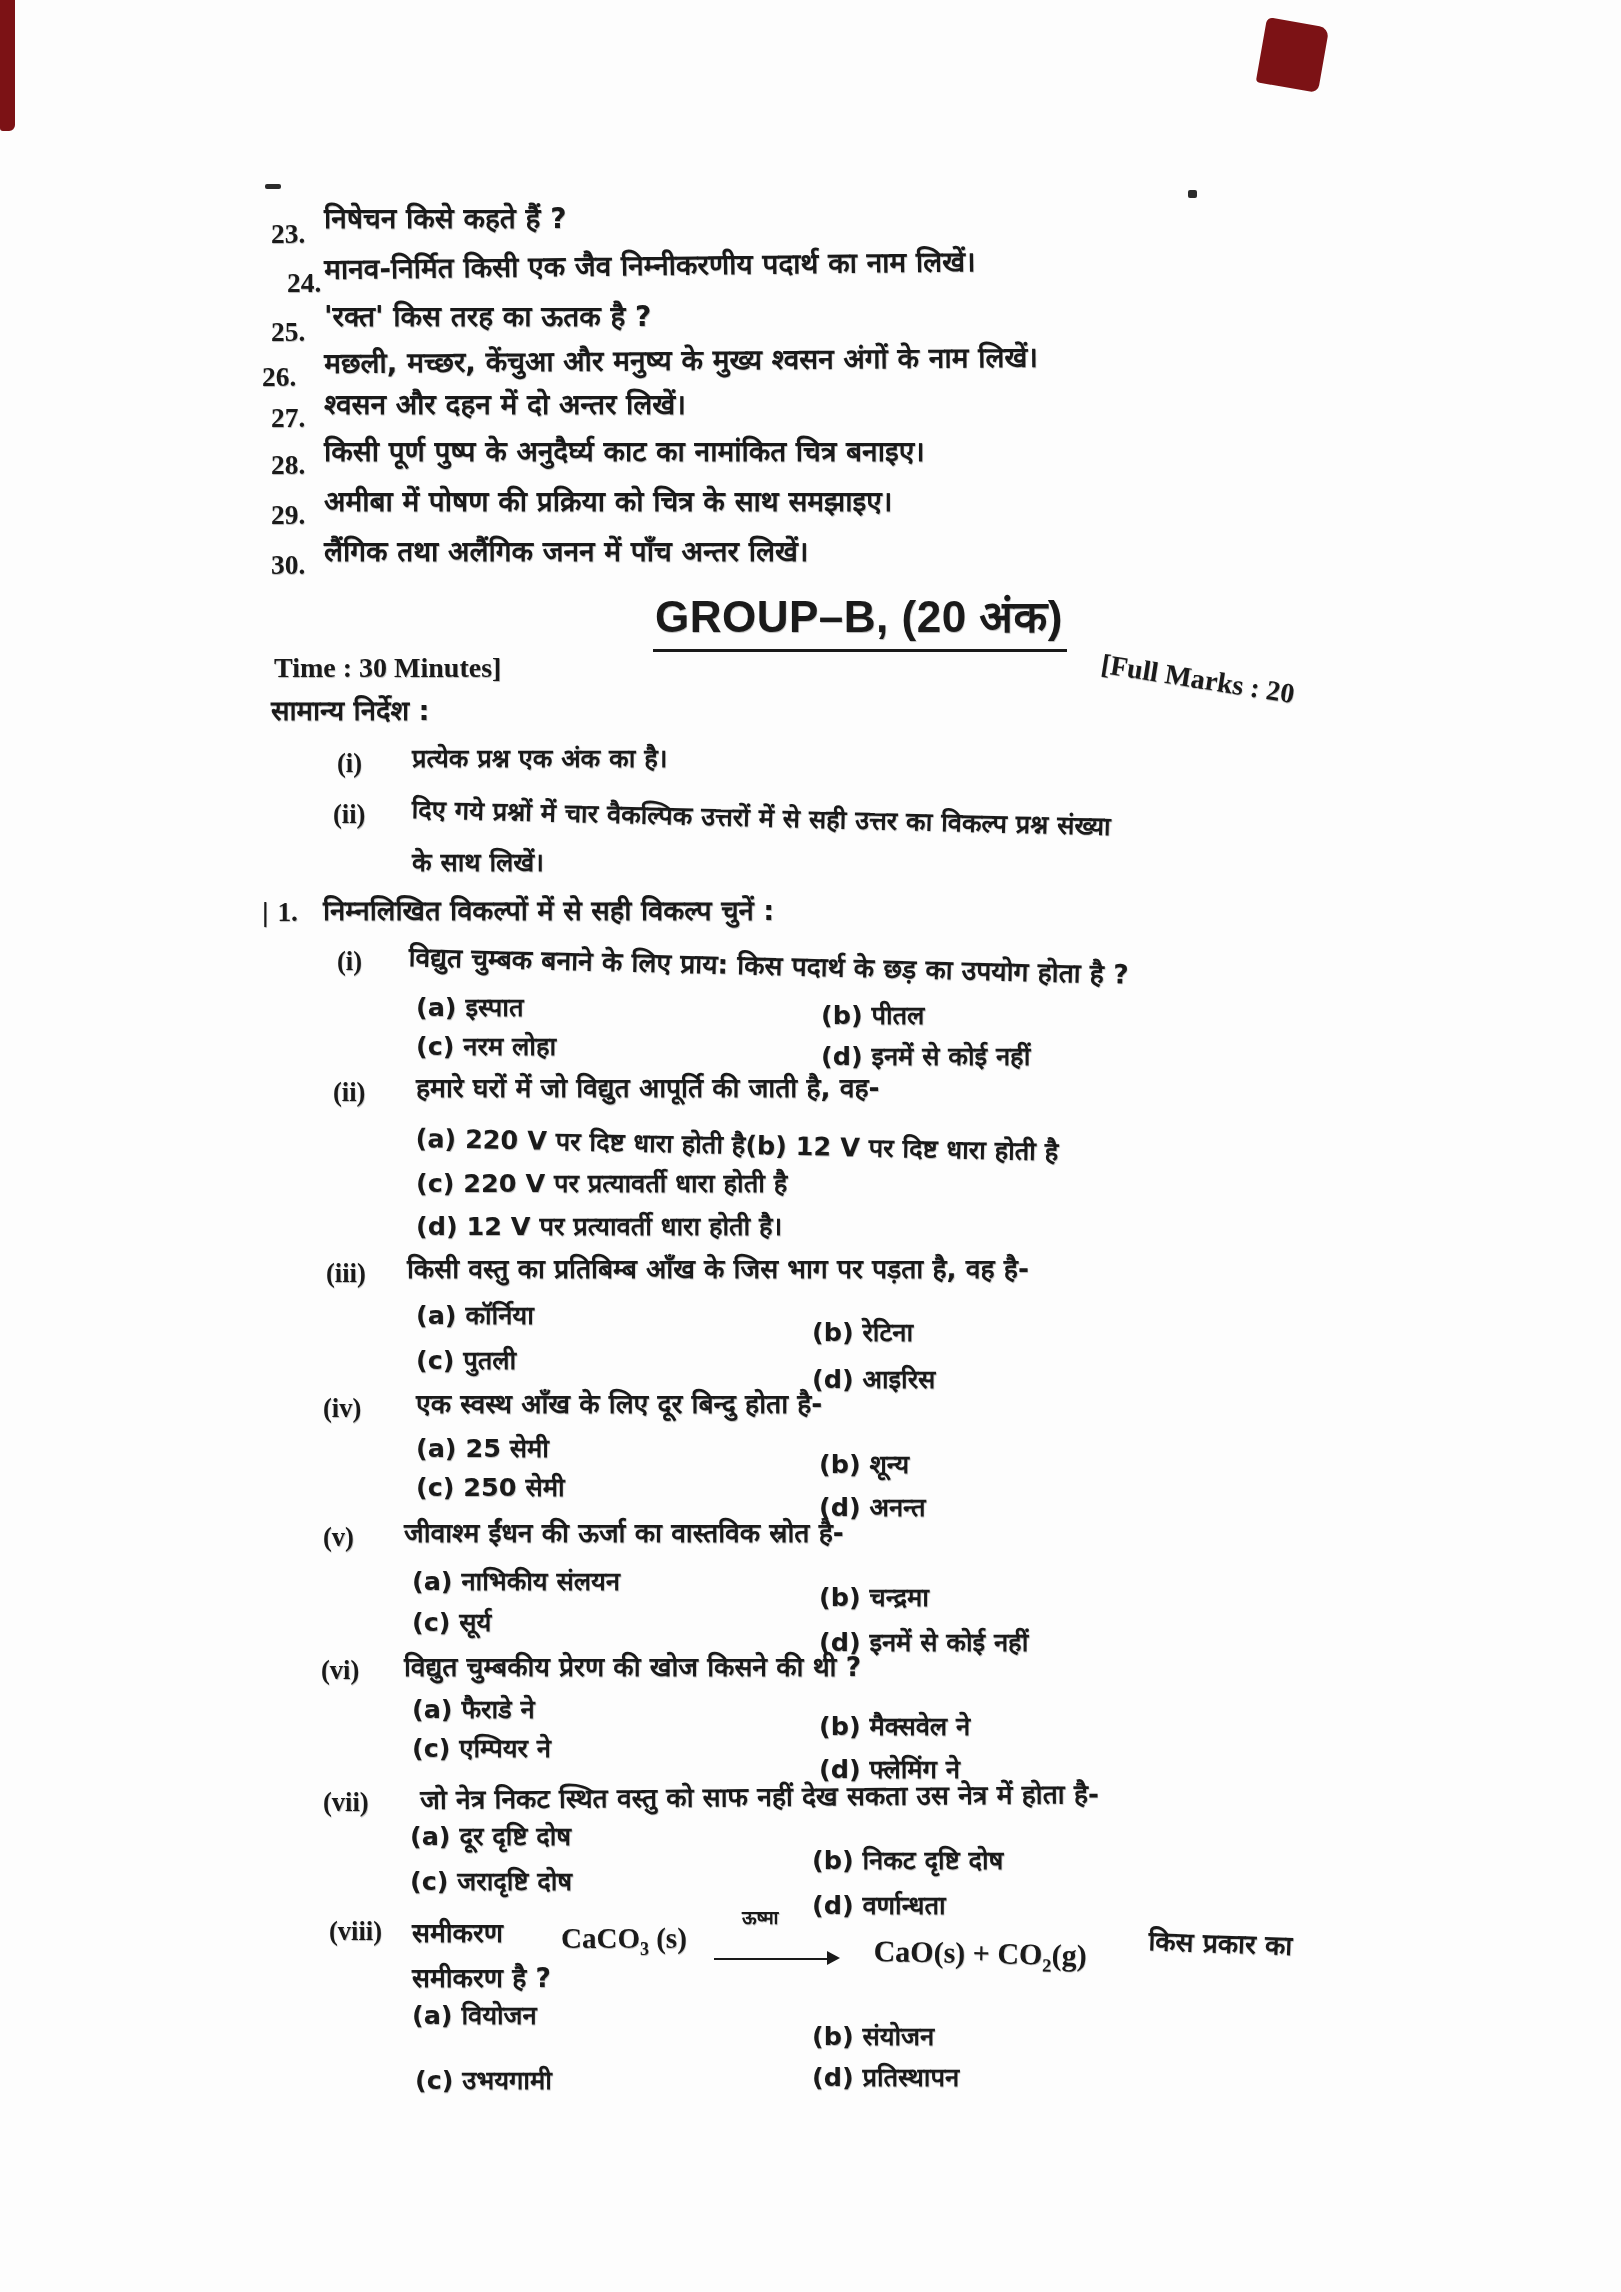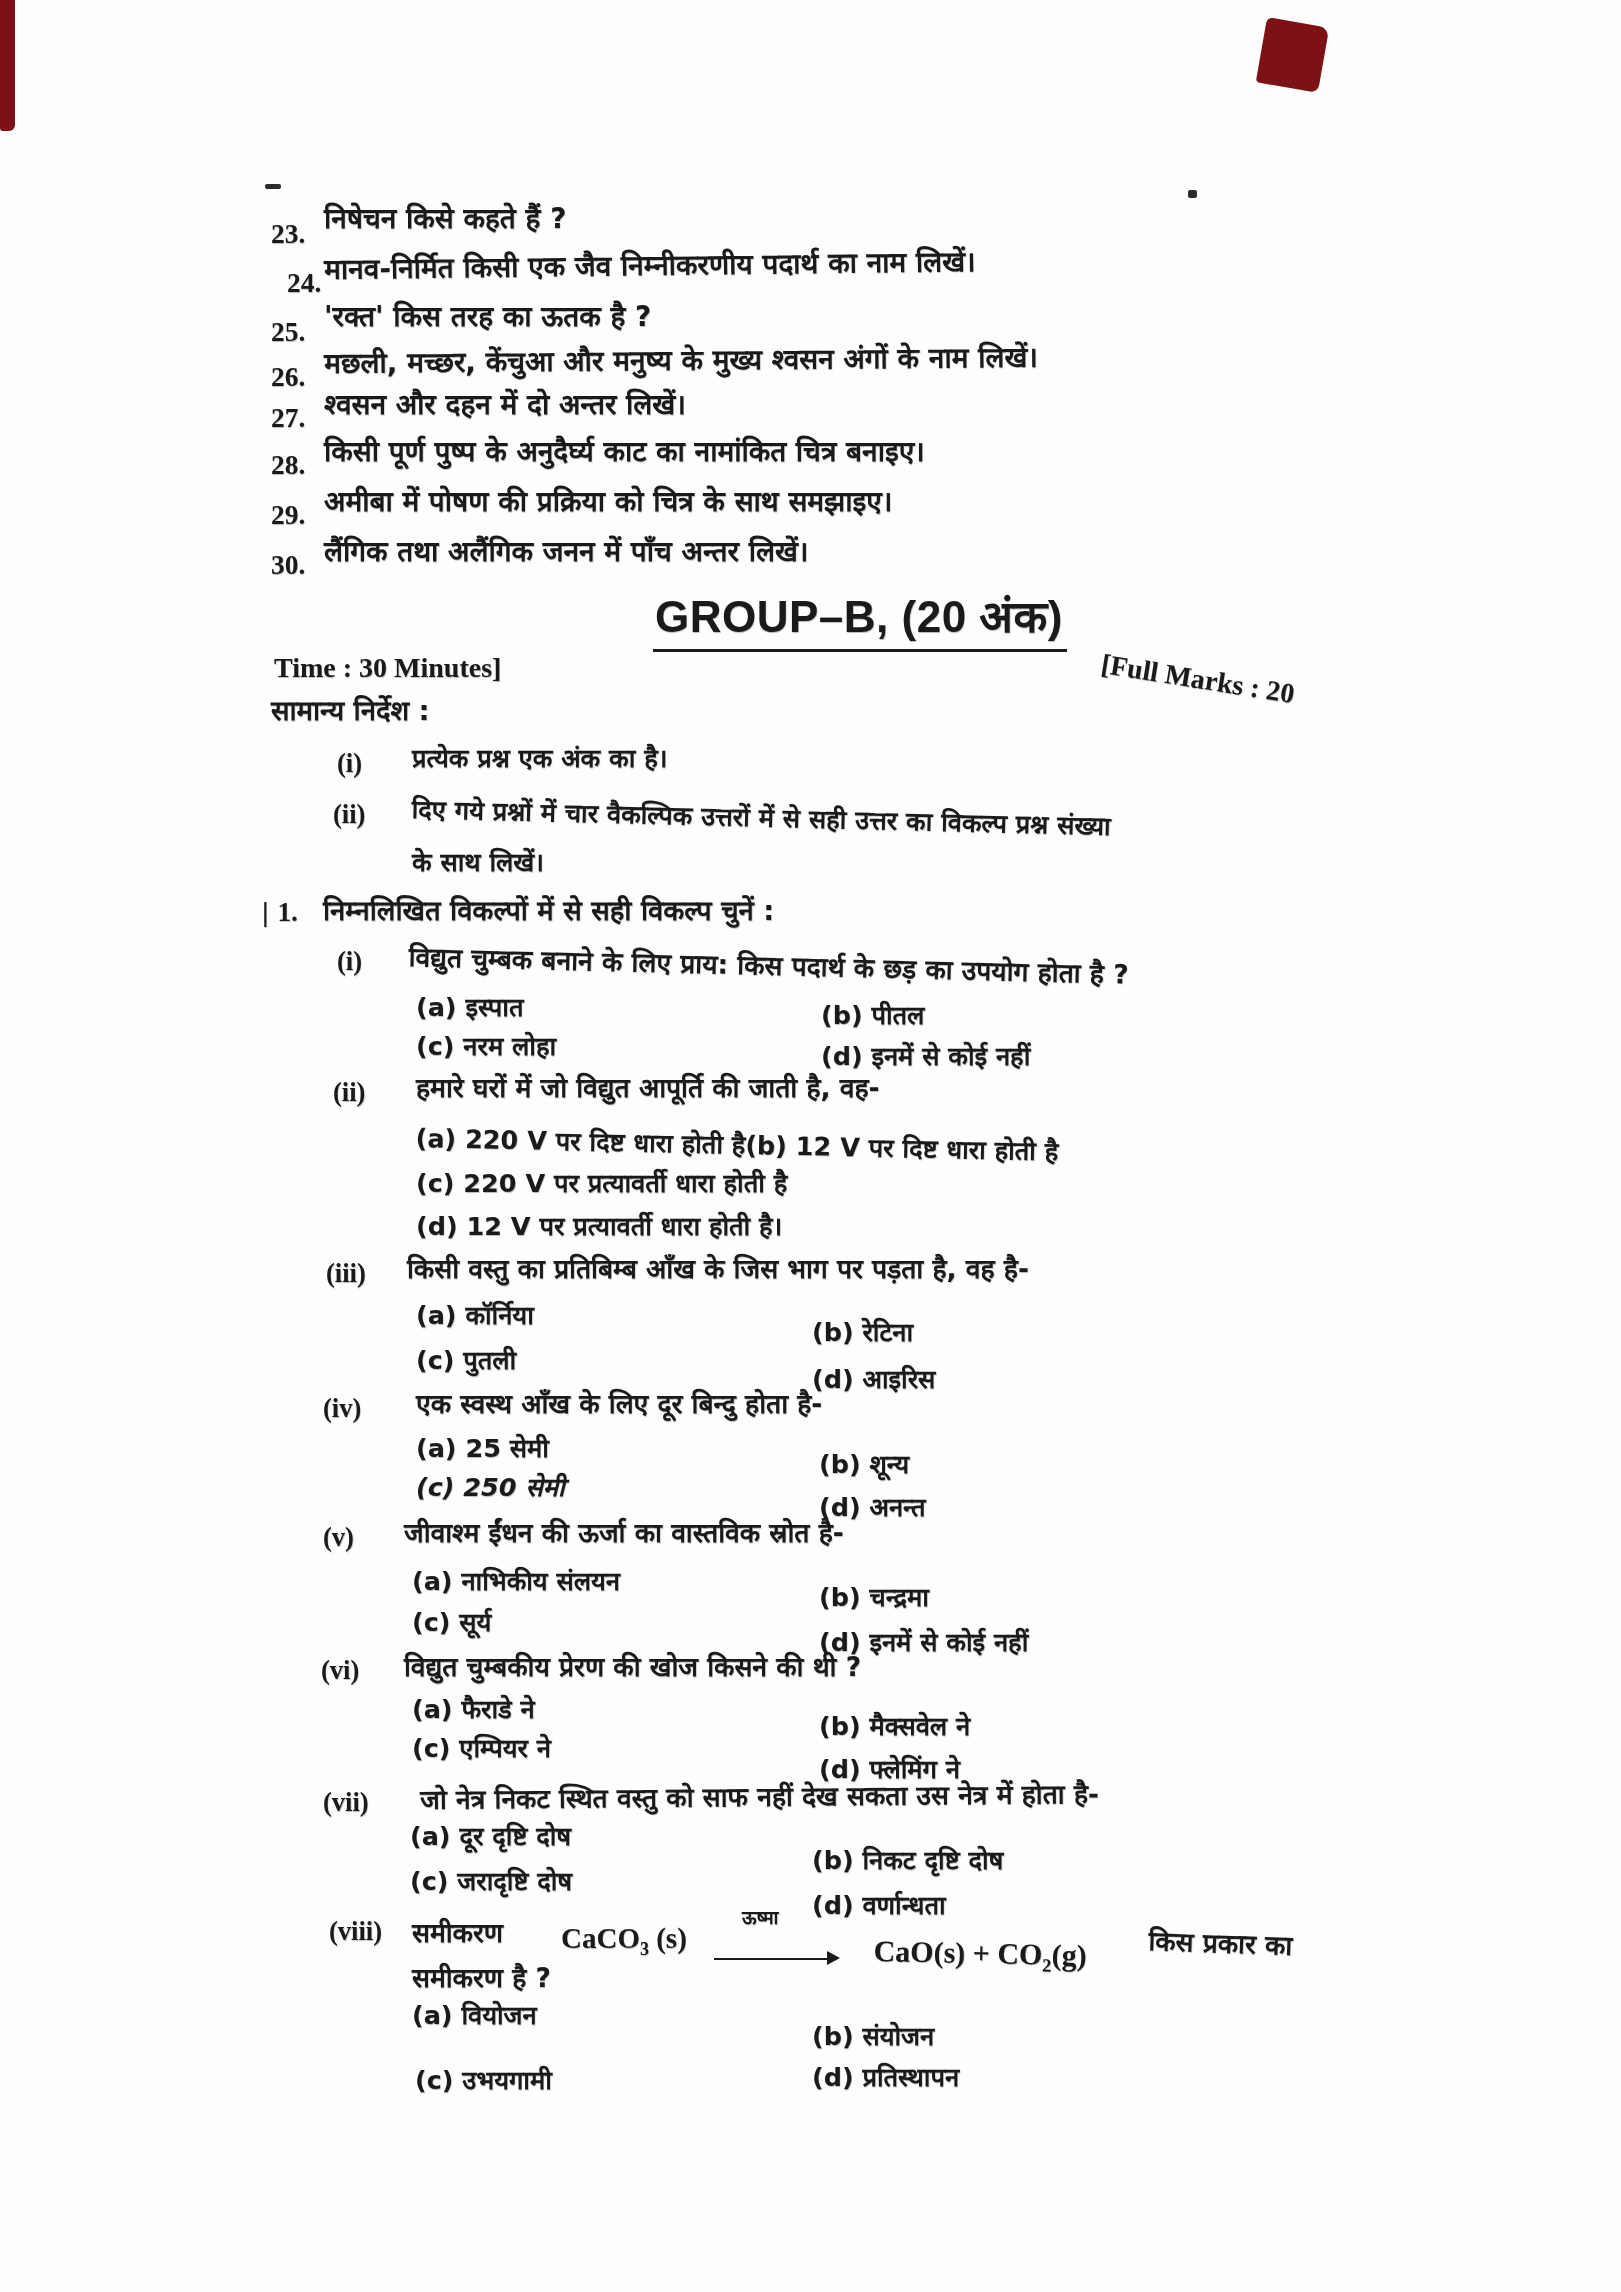--- a/index.html
+++ b/index.html
@@ -61,21 +61,21 @@
 
   <div class="ln num sq-num" style="left:271px;top:218px;">23.</div>
   <div class="ln sq-text" style="left:324px;top:202px;">निषेचन किसे कहते हैं ?</div>
 
   <div class="ln num sq-num" style="left:287px;top:267px;">24.</div>
   <div class="ln sq-text tilt-up" style="left:324px;top:253px;">मानव-निर्मित किसी एक जैव निम्नीकरणीय पदार्थ का नाम लिखें।</div>
 
   <div class="ln num sq-num" style="left:271px;top:316px;">25.</div>
   <div class="ln sq-text" style="left:324px;top:300px;">'रक्त' किस तरह का ऊतक है ?</div>
 
-  <div class="ln num sq-num" style="left:271px;top:361px;">26.</div>
+  <div class="ln num sq-num" style="left:262px;top:361px;">26.</div>
   <div class="ln sq-text tilt-up2" style="left:324px;top:347px;">मछली, मच्छर, केंचुआ और मनुष्य के मुख्य श्वसन अंगों के नाम लिखें।</div>
 
   <div class="ln num sq-num" style="left:271px;top:402px;">27.</div>
   <div class="ln sq-text" style="left:324px;top:388px;">श्वसन और दहन में दो अन्तर लिखें।</div>
 
   <div class="ln num sq-num" style="left:271px;top:449px;">28.</div>
   <div class="ln sq-text" style="left:324px;top:435px;">किसी पूर्ण पुष्प के अनुदैर्घ्य काट का नामांकित चित्र बनाइए।</div>
 
   <div class="ln num sq-num" style="left:271px;top:499px;">29.</div>
   <div class="ln sq-text" style="left:324px;top:485px;">अमीबा में पोषण की प्रक्रिया को चित्र के साथ समझाइए।</div>
@@ -119,21 +119,21 @@
   <div class="ln qt" style="left:407px;top:1253px;">किसी वस्तु का प्रतिबिम्ब आँख के जिस भाग पर पड़ता है, वह है-</div>
   <div class="ln opt" style="left:416px;top:1300px;">(a) कॉर्निया</div>
   <div class="ln opt" style="left:812px;top:1317px;">(b) रेटिना</div>
   <div class="ln opt" style="left:416px;top:1345px;">(c) पुतली</div>
   <div class="ln opt" style="left:812px;top:1364px;">(d) आइरिस</div>
 
   <div class="ln roman" style="left:323px;top:1392px;">(iv)</div>
   <div class="ln qt" style="left:416px;top:1388px;">एक स्वस्थ आँख के लिए दूर बिन्दु होता है-</div>
   <div class="ln opt" style="left:416px;top:1433px;">(a) 25 सेमी</div>
   <div class="ln opt" style="left:819px;top:1449px;">(b) शून्य</div>
-  <div class="ln opt" style="left:416px;top:1472px;font-style:italic;">(c) 250 सेमी</div>
+  <div class="ln opt" style="left:416px;top:1472px;">(c) 250 सेमी</div>
   <div class="ln opt" style="left:819px;top:1492px;">(d) अनन्त</div>
 
   <div class="ln roman" style="left:323px;top:1521px;">(v)</div>
   <div class="ln qt" style="left:404px;top:1517px;">जीवाश्म ईंधन की ऊर्जा का वास्तविक स्रोत है-</div>
   <div class="ln opt" style="left:412px;top:1566px;">(a) नाभिकीय संलयन</div>
   <div class="ln opt" style="left:819px;top:1582px;">(b) चन्द्रमा</div>
   <div class="ln opt" style="left:412px;top:1607px;">(c) सूर्य</div>
   <div class="ln opt" style="left:819px;top:1627px;">(d) इनमें से कोई नहीं</div>
 
   <div class="ln roman" style="left:321px;top:1654px;">(vi)</div>

